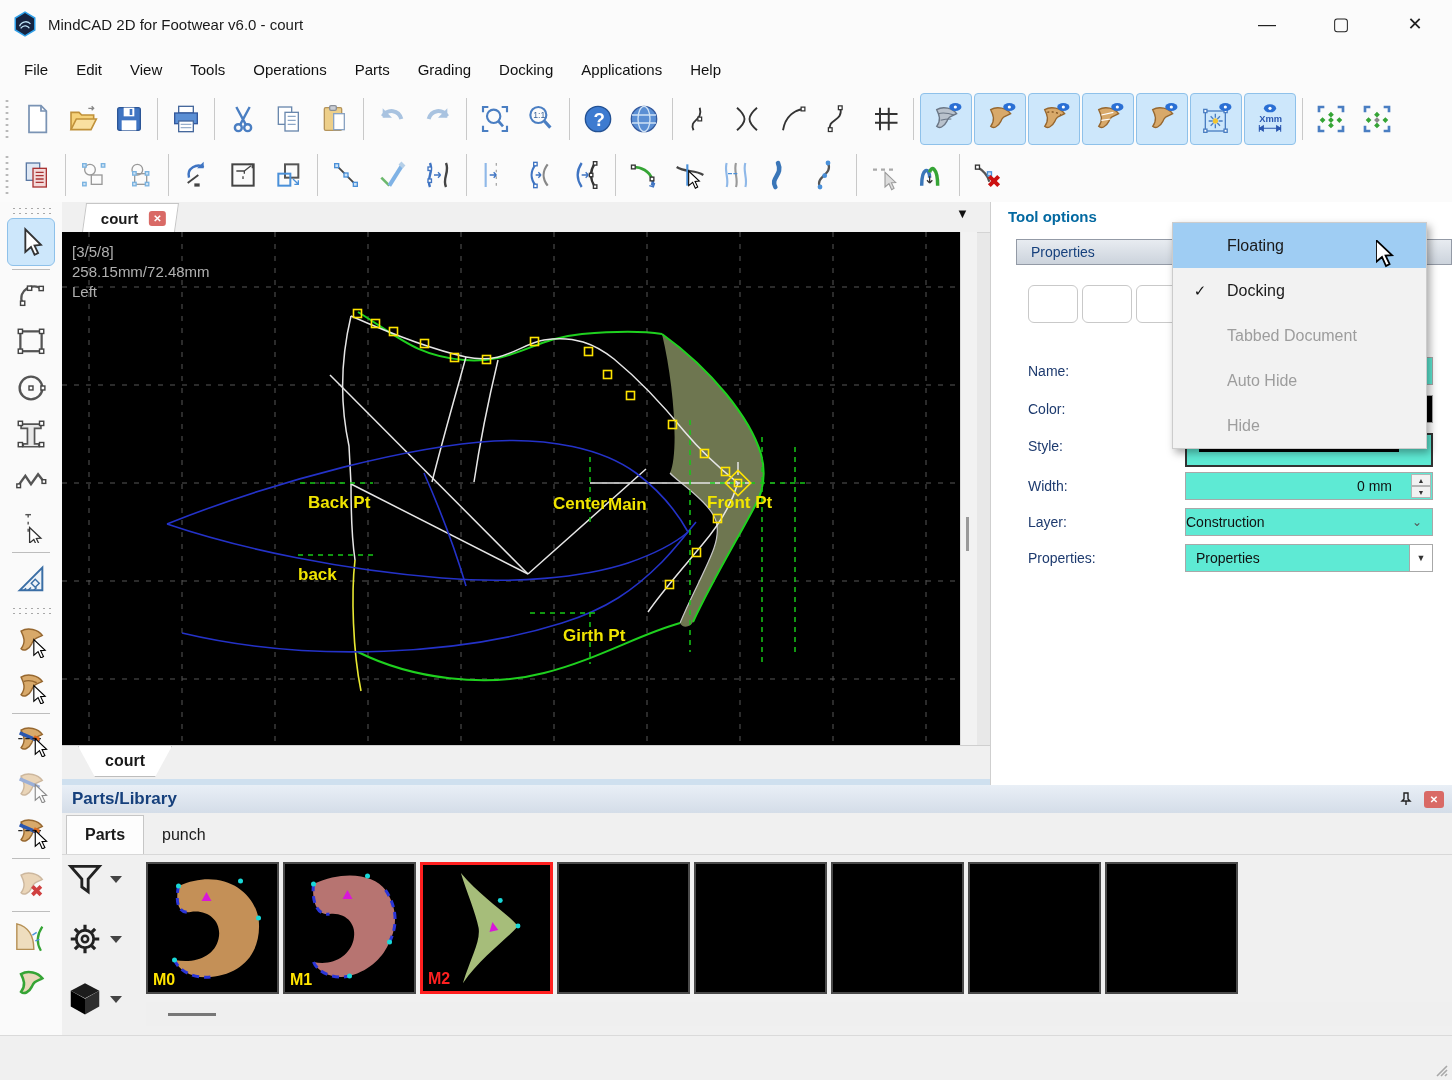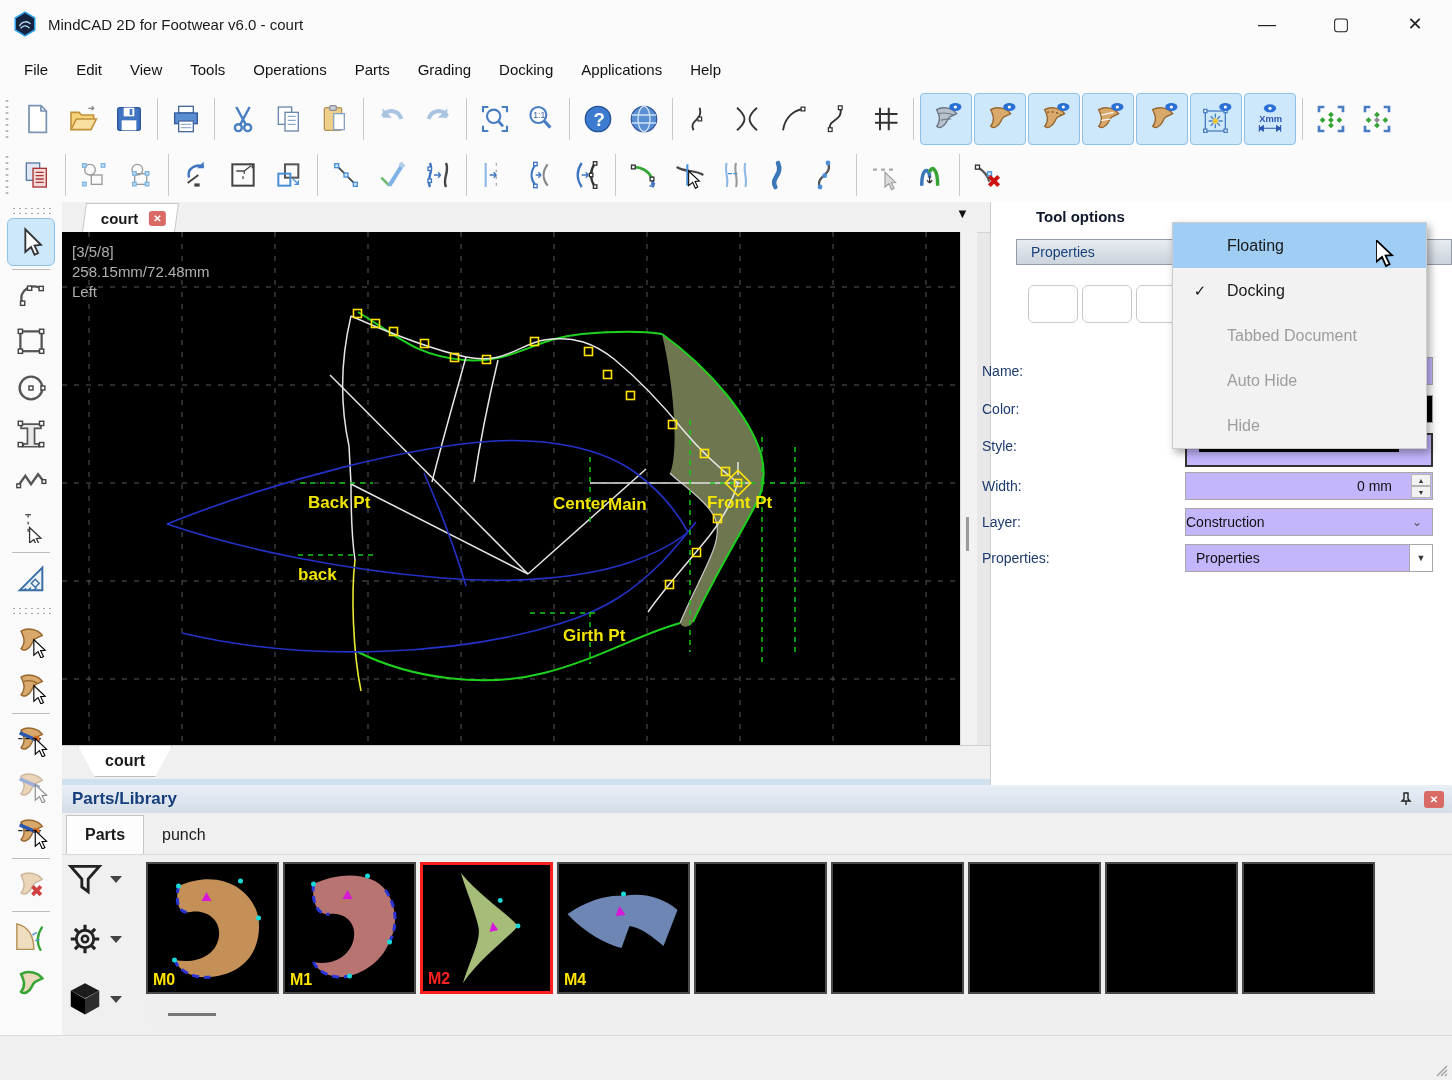--- a/index.html
+++ b/index.html
@@ -41,25 +41,25 @@
   #tab-dd{left:956px;top:206px;font-size:13px;color:#111;}
   
   #canvas{left:62px;top:232px;width:898px;height:513px;background:#000;}
   #canvas-vscroll{left:960px;top:232px;width:16px;height:513px;background:#f2f2f2;border-left:1px solid #dcdcdc;}
   #canvas-vthumb{left:966px;top:517px;width:3px;height:34px;background:#9a9a9a;}
   #bottomtabrow{left:62px;top:745px;width:928px;height:34px;background:#f0f0f0;border-top:1px solid #cfcfcf;display:flex;}
   #sheettab{margin-left:16px;height:30px;padding:0 26px;background:#fff;border:1px solid #bdbdbd;border-top:none;clip-path:polygon(0 0,100% 0,82% 100%,18% 100%);font-weight:bold;font-size:16px;color:#1a1a1a;display:flex;align-items:center;}
   #panelgap{left:62px;top:779px;width:1390px;height:6px;background:#cfe0ef;}
   
   #rpanel{left:990px;top:202px;width:462px;height:583px;background:#fff;border-left:1px solid #cfcfcf;}
-  #rpanel-title{left:1036px;top:208px;font-size:15px;font-weight:bold;color:#0f172a;}
+  #rpanel-title{left:1008px;top:208px;font-size:15px;font-weight:bold;color:#0369a1;}
   #props-header{left:1016px;top:239px;width:420px;height:24px;background:linear-gradient(#e8ecf1,#ccd3dc);border:1px solid #939aa6;display:flex;align-items:center;padding-left:14px;font-size:14px;color:#16407c;}
   .pbox{top:285px;width:48px;height:36px;background:#fff;border:1px solid #c9c9c9;border-radius:6px;}
-  .flabel{left:982px;font-size:14px;color:#1d3a6e;}
-  .fctl{left:1185px;width:248px;height:28px;background:#c4b5fd;border:1px solid #a8a8a8;box-sizing:border-box;font-size:14px;color:#111;display:flex;align-items:center;}
+  .flabel{left:1028px;font-size:14px;color:#1d3a6e;}
+  .fctl{left:1185px;width:248px;height:28px;background:#5eead4;border:1px solid #a8a8a8;box-sizing:border-box;font-size:14px;color:#111;display:flex;align-items:center;}
   #color-swatch{background:#000;}
   #style-line{width:200px;height:4px;background:#000;margin-left:12px;}
   #width-field{justify-content:flex-end;padding-right:40px;}
   .spin{position:absolute;right:1px;top:1px;width:20px;height:24px;display:flex;flex-direction:column;}
   .spin div{flex:1;border:1px solid #b5b5b5;background:#f2f2f2;font-size:7px;color:#333;display:flex;align-items:center;justify-content:center;}
   .chev{margin-left:auto;margin-right:10px;color:#555;font-size:12px;}
   .ddbtn{position:absolute;right:0;top:0;width:22px;height:26px;border-left:1px solid #a8a8a8;background:#fff;display:flex;align-items:center;justify-content:center;font-size:9px;color:#333;}
   
   #ctxmenu{left:1172px;top:222px;width:253px;background:#f2f2f2;border:1px solid #cccccc;box-shadow:3px 4px 8px rgba(0,0,0,.35);z-index:50;}
   .ctx-item{height:45px;display:flex;align-items:center;font-size:16px;color:#1a1a1a;position:relative;}
@@ -858,28 +858,20 @@
   </div>
   <div class="thumb sel">
     <svg viewBox="0 0 128 128">
       <path d="M38 8 C58 32 84 48 96 62 C84 76 58 94 40 120 C48 94 58 78 56 64 C53 48 44 28 38 8 Z" fill="#a6bd7a"></path>
       <circle cx="96" cy="62" r="2.5" fill="#19d8d8"></circle>
         <circle cx="78" cy="36" r="2.5" fill="#19d8d8"></circle>
       <path d="M70 58l6 8-9 2z" fill="#d818d8"></path>
     </svg>
     <span class="ml">M2</span>
   </div>
-  <div class="thumb">
-    <svg viewBox="0 0 128 128">
-      <path d="M8 50 C28 36 50 30 64 32 C84 28 104 34 118 46 L104 82 C92 72 82 64 70 62 L62 84 C46 80 24 68 8 50 Z" fill="#6e86b4"></path>
-      <circle cx="64" cy="30" r="2.5" fill="#19d8d8"></circle>
-      <path d="M60 42l6 9-10 1z" fill="#d818d8"></path>
-    </svg>
-    <span class="ml">M4</span>
-  </div>
   <div class="thumb"></div>
   <div class="thumb"></div>
   <div class="thumb"></div>
   <div class="thumb"></div>
   <div class="thumb"></div>
 </div>
 <div id="hscroll" class="abs"></div>
 <div id="hthumb" class="abs"></div>
 
 <div id="statusbar" class="abs">

